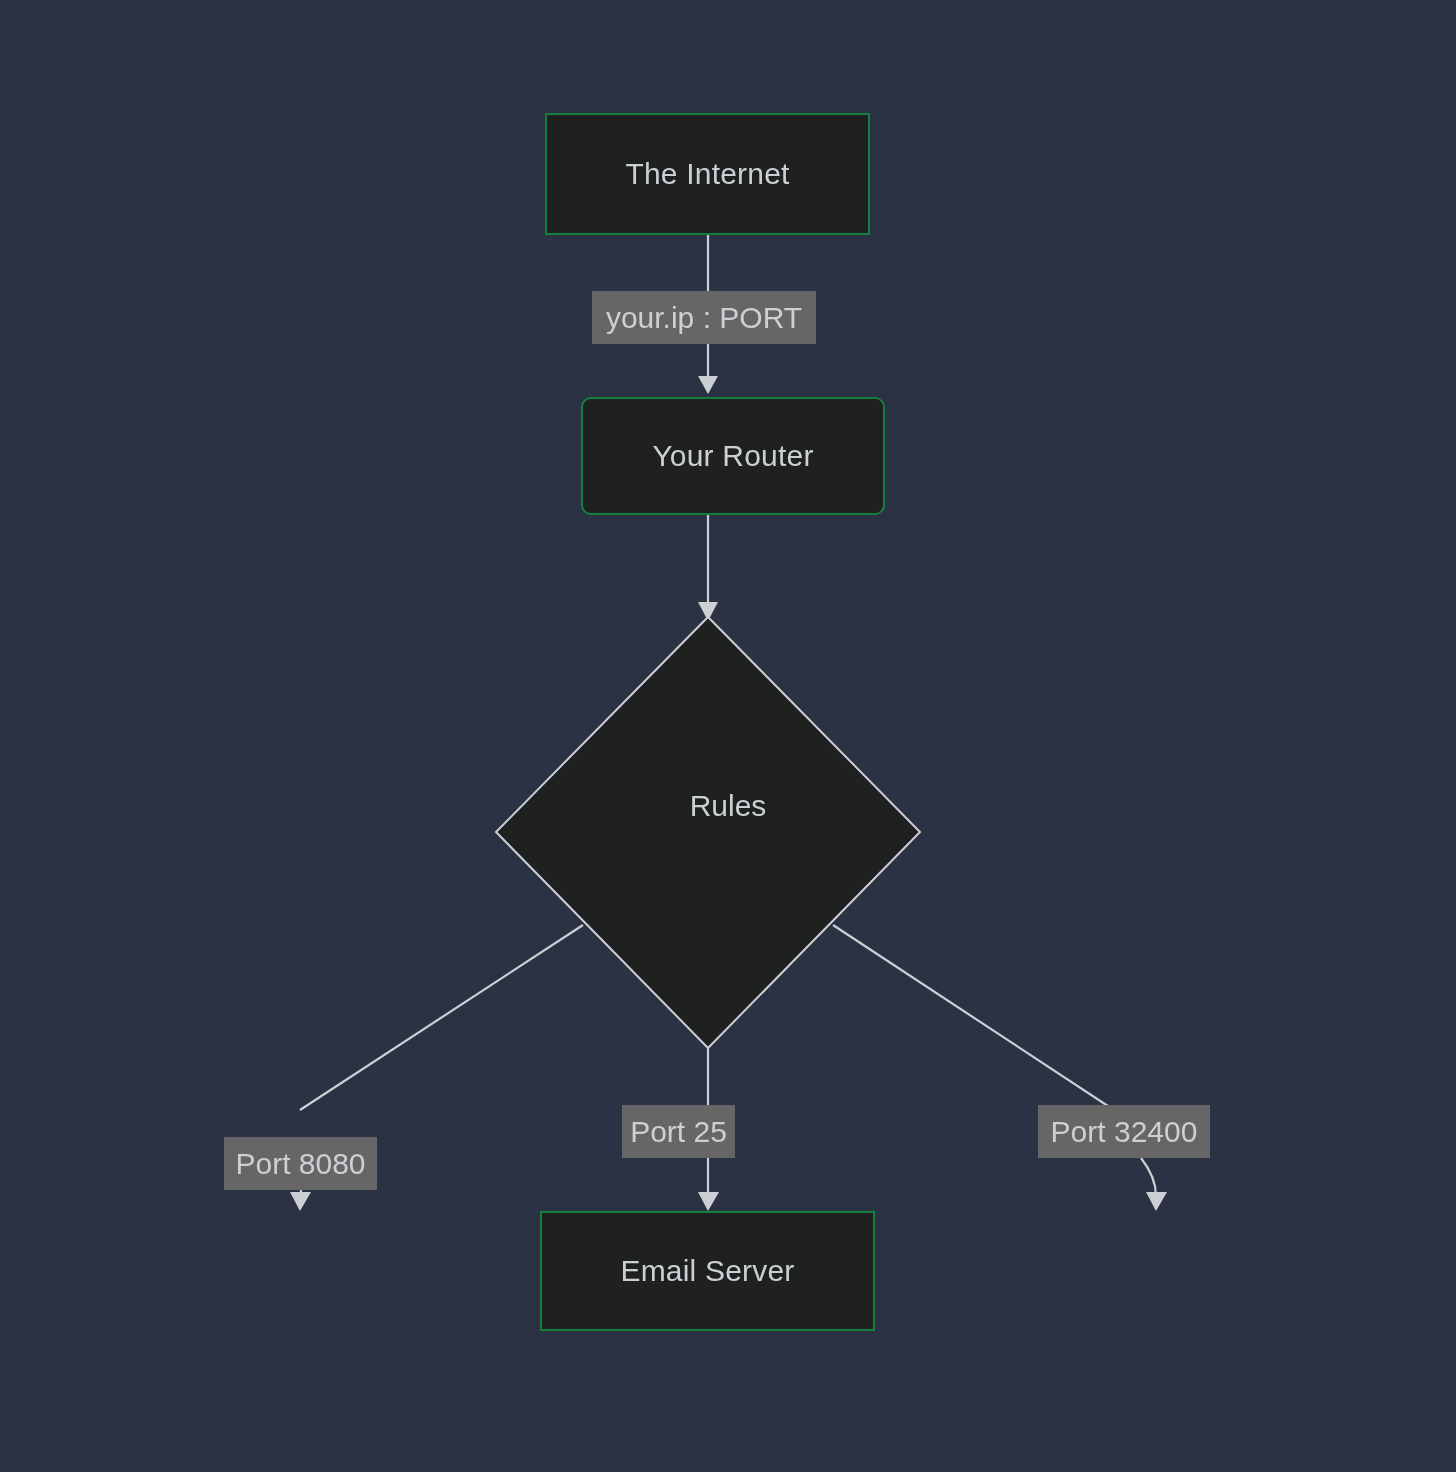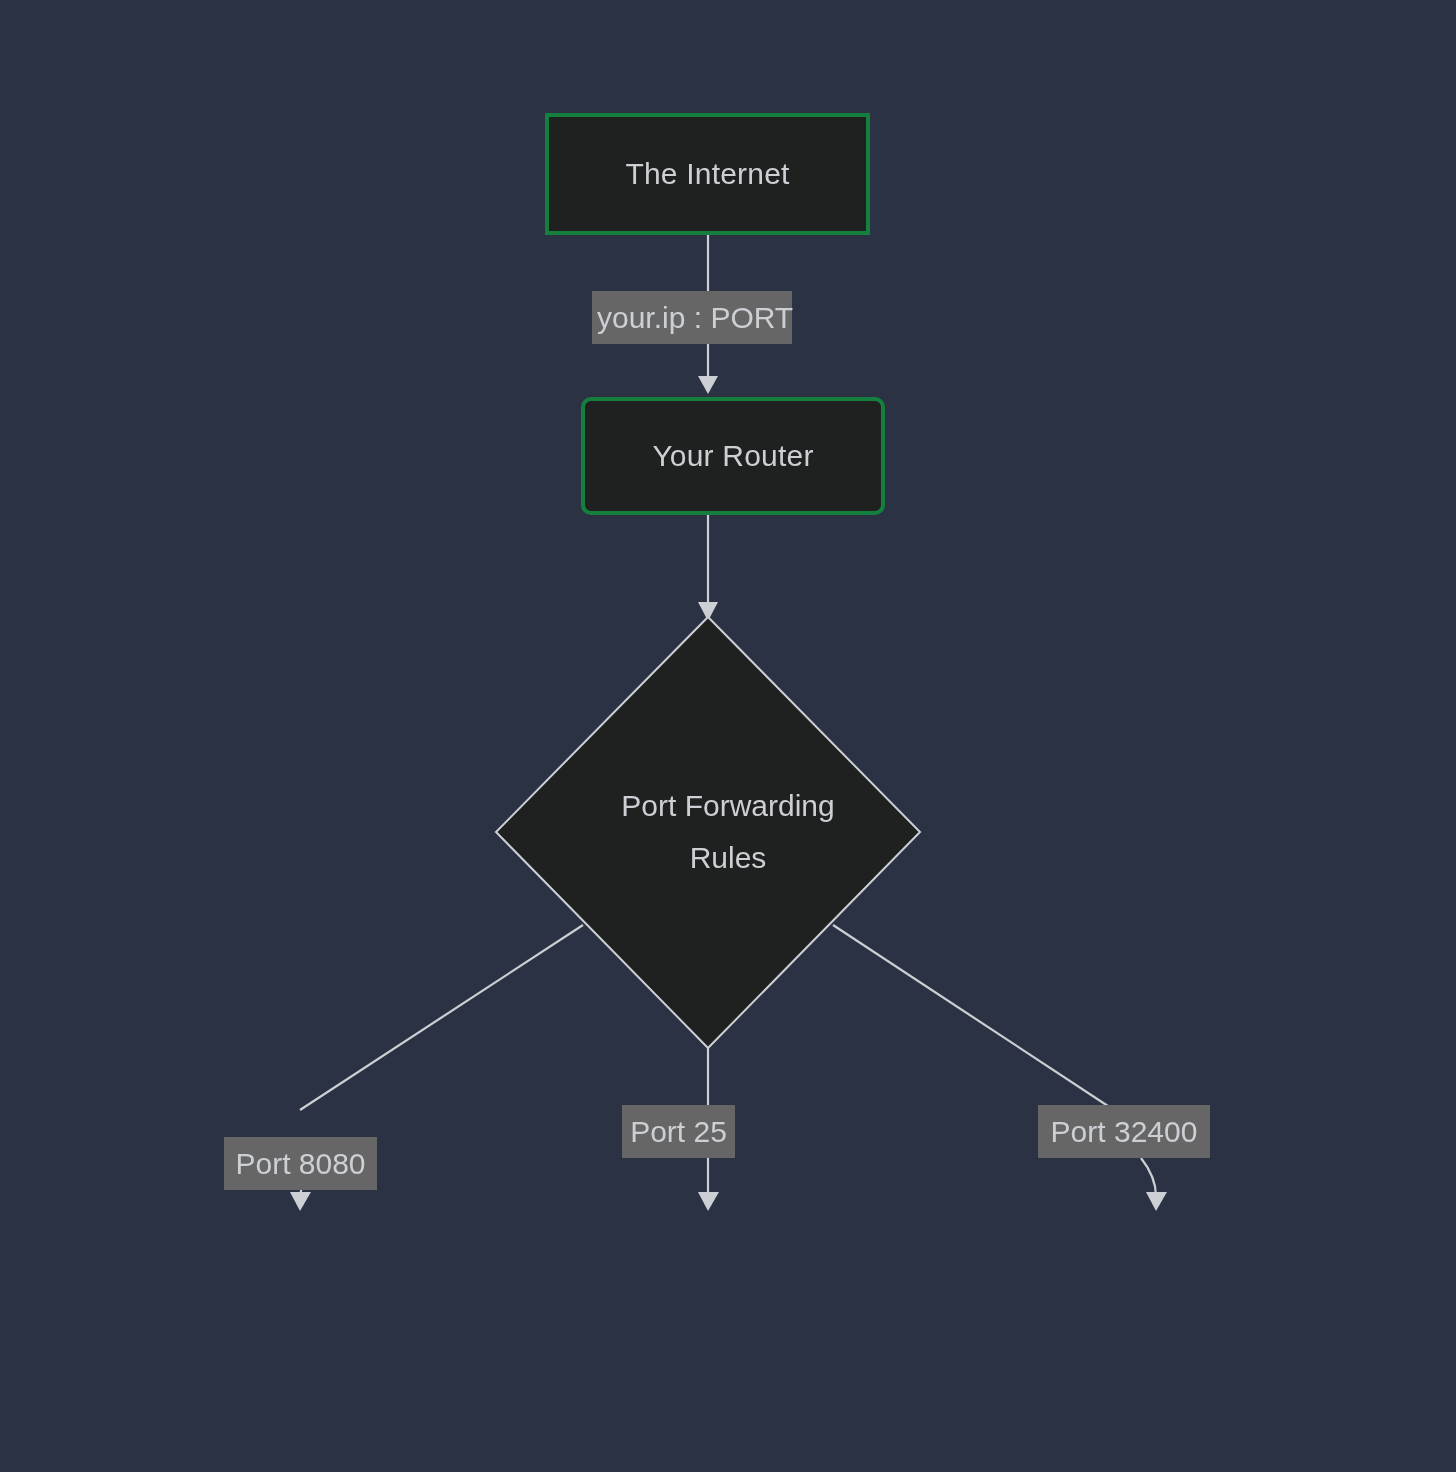--- a/index.html
+++ b/index.html
@@ -18,21 +18,21 @@
   #diagram {
     position: absolute;
     inset: 0;
     width: 1456px;
     height: 1472px;
   }
   .node-box {
     position: absolute;
     box-sizing: border-box;
     background: #1f2020;
-    border: 4px solid #15803d;
+    border: 2px solid #15803d;
     display: flex;
     align-items: center;
     justify-content: center;
     text-align: center;
     color: #ccd0d4;
     font-size: 30px;
     line-height: 1.25;
     letter-spacing: 0.2px;
     font-family: "Liberation Sans", sans-serif;
   }
@@ -125,28 +125,30 @@
 
   <div class="node-box" style="left:545px; top:113px; width:325px; height:122px;">
     <span>The Internet</span>
   </div>
 
   <div class="node-box rounded" style="left:581px; top:397px; width:304px; height:118px;">
     <span>Your Router</span>
   </div>
 
   <div class="diamond-label">
-    <span>Port Forwarding</span>
     <span>Rules</span>
   </div>
 
 
+  <div class="node-box" style="left:540px; top:1211px; width:335px; height:120px;">
+    <span>Email Server</span>
+  </div>
 
 
-  <div class="edge-label" style="left:592px; top:291px; width:200px;">your.ip : PORT</div>
+  <div class="edge-label" style="left:592px; top:291px; width:224px;">your.ip : PORT</div>
 
   <div class="edge-label" style="left:224px; top:1105px; width:153px;margin-top:32px;">Port 8080</div>
 
   <div class="edge-label" style="left:622px; top:1105px; width:113px;">Port 25</div>
 
   <div class="edge-label" style="left:1038px; top:1105px; width:172px;">Port 32400</div>
 
 </div>
 
 </body></html>

